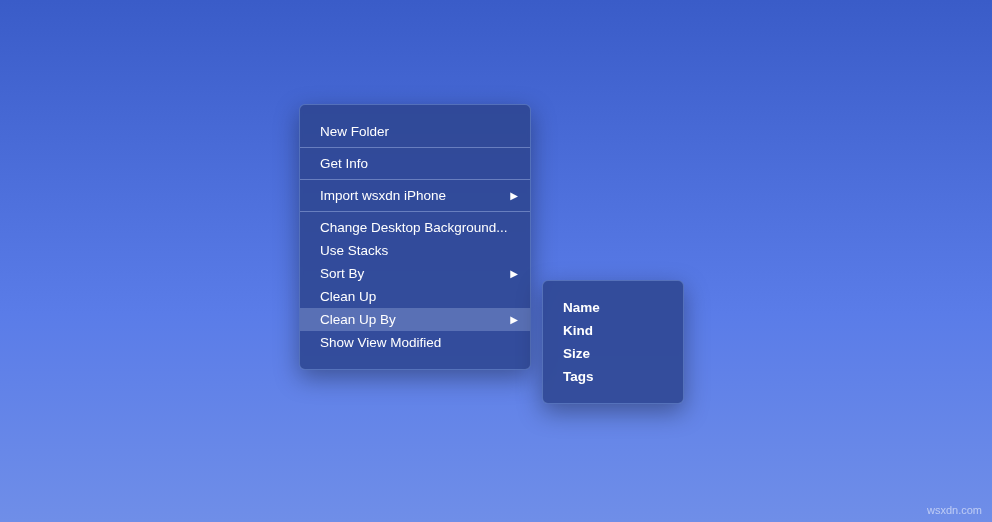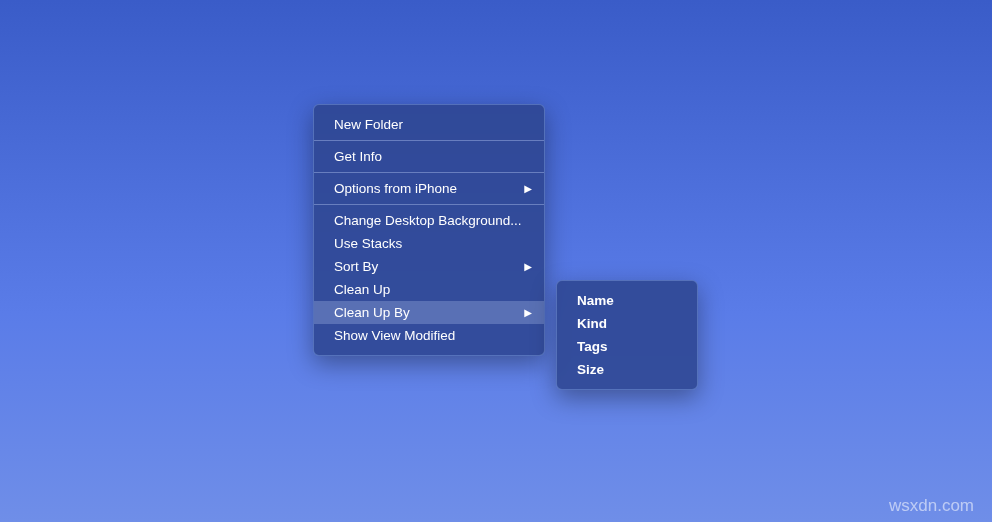--- a/index.html
+++ b/index.html
@@ -13,24 +13,23 @@
       background: linear-gradient(180deg, #3a5cc8 0%, #4a6cd8 30%, #5a7ce8 60%, #6f8ee8 100%);
       font-family: -apple-system, BlinkMacSystemFont, "Helvetica Neue", sans-serif;
       position: relative;
       overflow: hidden;
     }
     .context-menu {
       position: absolute;
       background: rgba(45, 70, 145, 0.88);
       border: 1px solid rgba(100, 130, 200, 0.7);
       border-radius: 6px;
-      padding: 8px 0;
+      padding: 15px 0;
       box-shadow: 0 8px 24px rgba(0, 0, 0, 0.35);
       backdrop-filter: blur(2px);
-      margin-left: 14px;
     }
     .main-menu {
       top: 104px;
       left: 299px;
       width: 232px;
     }
     .sub-menu {
       top: 280px;
       left: 542px;
       width: 142px;
@@ -57,22 +56,22 @@
     }
     .submenu-arrow {
       margin-left: auto;
       font-size: 10px;
       color: #ffffff;
       padding-left: 14px;
     }
     .watermark {
       position: absolute;
       bottom: 6px;
-      right: 18px;
-      font-size: 17px;
+      right: 10px;
+      font-size: 11px;
       color: rgba(255, 255, 255, 0.55);
       font-family: Arial, sans-serif;
       text-align: center;
     }
   </style>
 </head>
 <body>
 
 <div class="context-menu main-menu">
 
@@ -82,21 +81,21 @@
 
   <div class="menu-separator"></div>
 
   <div class="menu-item">
     <span>Get Info</span>
   </div>
 
   <div class="menu-separator"></div>
 
   <div class="menu-item">
-    <span>Options from iPhone</span>
+    <span>Import wsxdn iPhone</span>
     <span class="submenu-arrow">▶</span>
   </div>
 
   <div class="menu-separator"></div>
 
   <div class="menu-item">
     <span>Change Desktop Background...</span>
   </div>
   <div class="menu-item">
     <span>Use Stacks</span>
@@ -119,20 +118,20 @@
 </div>
 
 <div class="context-menu sub-menu">
   <div class="menu-item">
     <span>Name</span>
   </div>
   <div class="menu-item">
     <span>Kind</span>
   </div>
   <div class="menu-item">
-    <span>Tags</span>
+    <span>Size</span>
   </div>
   <div class="menu-item">
-    <span>Size</span>
+    <span>Tags</span>
   </div>
 </div>
 
 <div class="watermark">wsxdn.com</div>
 
 </body></html>

